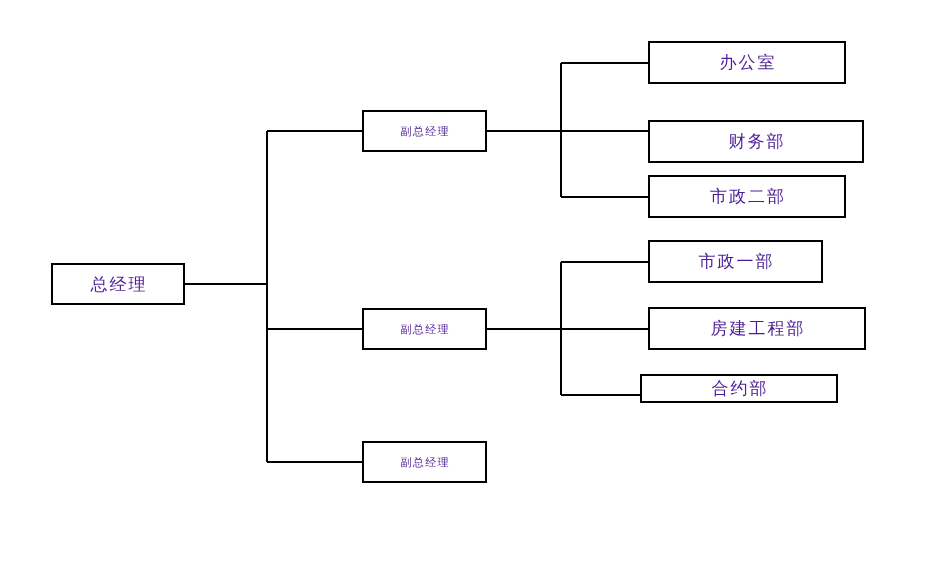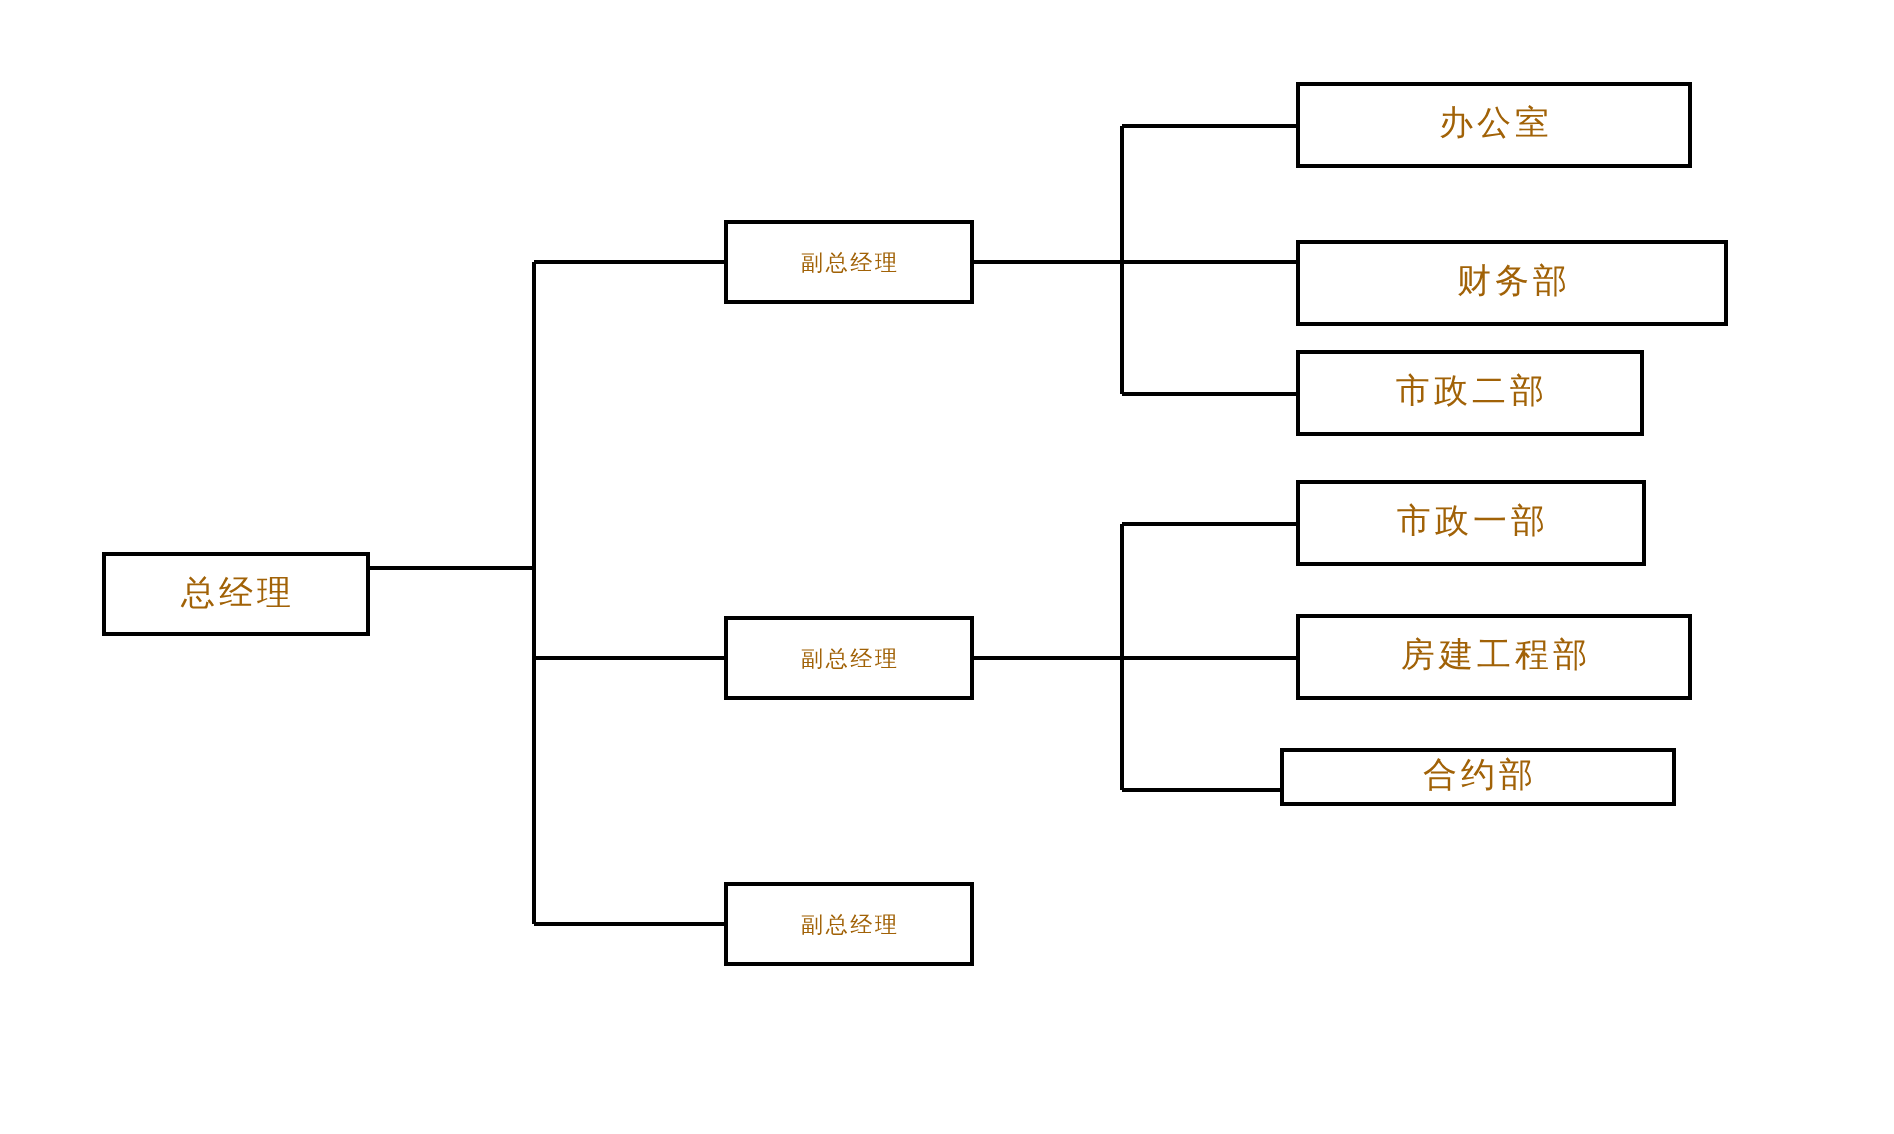--- a/index.html
+++ b/index.html
@@ -27,21 +27,21 @@
     display: block;
   }
   .node-box {
     position: absolute;
     box-sizing: border-box;
     border: 2px solid #000000;
     background: #ffffff;
     display: flex;
     align-items: center;
     justify-content: center;
-    color: #a16207;
+    color: #4c1d95;
     white-space: nowrap;
   }
   .node-label {
     display: block;
     line-height: 1;
     letter-spacing: 0.12em;
     text-indent: 0.12em;
   }
   .lvl-root .node-label { font-size: 17px; }
   .lvl-deputy .node-label { font-size: 11px; }
@@ -65,47 +65,47 @@
         <line x1="561" y1="131" x2="648" y2="131"></line>
         <line x1="561" y1="197" x2="648" y2="197"></line>
         <line x1="487" y1="329" x2="561" y2="329"></line>
         <line x1="561" y1="262" x2="561" y2="395"></line>
         <line x1="561" y1="262" x2="648" y2="262"></line>
         <line x1="561" y1="329" x2="648" y2="329"></line>
         <line x1="561" y1="395" x2="648" y2="395"></line>
       </g>
   </svg>
 
-  <div class="node-box lvl-root" style="left: 51px; top: 263px; width: 134px; height: 42px; margin-top: 13px;">
+  <div class="node-box lvl-root" style="left: 51px; top: 263px; width: 134px; height: 42px;">
     <span class="node-label">总经理</span>
   </div>
 
   <div class="node-box lvl-deputy" style="left: 362px; top: 110px; width: 125px; height: 42px;">
     <span class="node-label">副总经理</span>
   </div>
   <div class="node-box lvl-deputy" style="left: 362px; top: 308px; width: 125px; height: 42px;">
     <span class="node-label">副总经理</span>
   </div>
   <div class="node-box lvl-deputy" style="left: 362px; top: 441px; width: 125px; height: 42px;">
     <span class="node-label">副总经理</span>
   </div>
 
   <div class="node-box lvl-dept" style="left: 648px; top: 41px; width: 198px; height: 43px;">
     <span class="node-label">办公室</span>
   </div>
   <div class="node-box lvl-dept" style="left: 648px; top: 120px; width: 216px; height: 43px;">
     <span class="node-label">财务部</span>
   </div>
-  <div class="node-box lvl-dept" style="left: 648px; top: 175px; width: 174px; height: 43px;">
+  <div class="node-box lvl-dept" style="left: 648px; top: 175px; width: 198px; height: 43px;">
     <span class="node-label">市政二部</span>
   </div>
 
   <div class="node-box lvl-dept" style="left: 648px; top: 240px; width: 175px; height: 43px;">
     <span class="node-label">市政一部</span>
   </div>
-  <div class="node-box lvl-dept" style="left: 648px; top: 307px; width: 198px; height: 43px;">
+  <div class="node-box lvl-dept" style="left: 648px; top: 307px; width: 218px; height: 43px;">
     <span class="node-label">房建工程部</span>
   </div>
   <div class="node-box lvl-dept" style="left: 640px; top: 374px; width: 198px; height: 29px;">
     <span class="node-label">合约部</span>
   </div>
 
 </div>
 
 </body></html>

